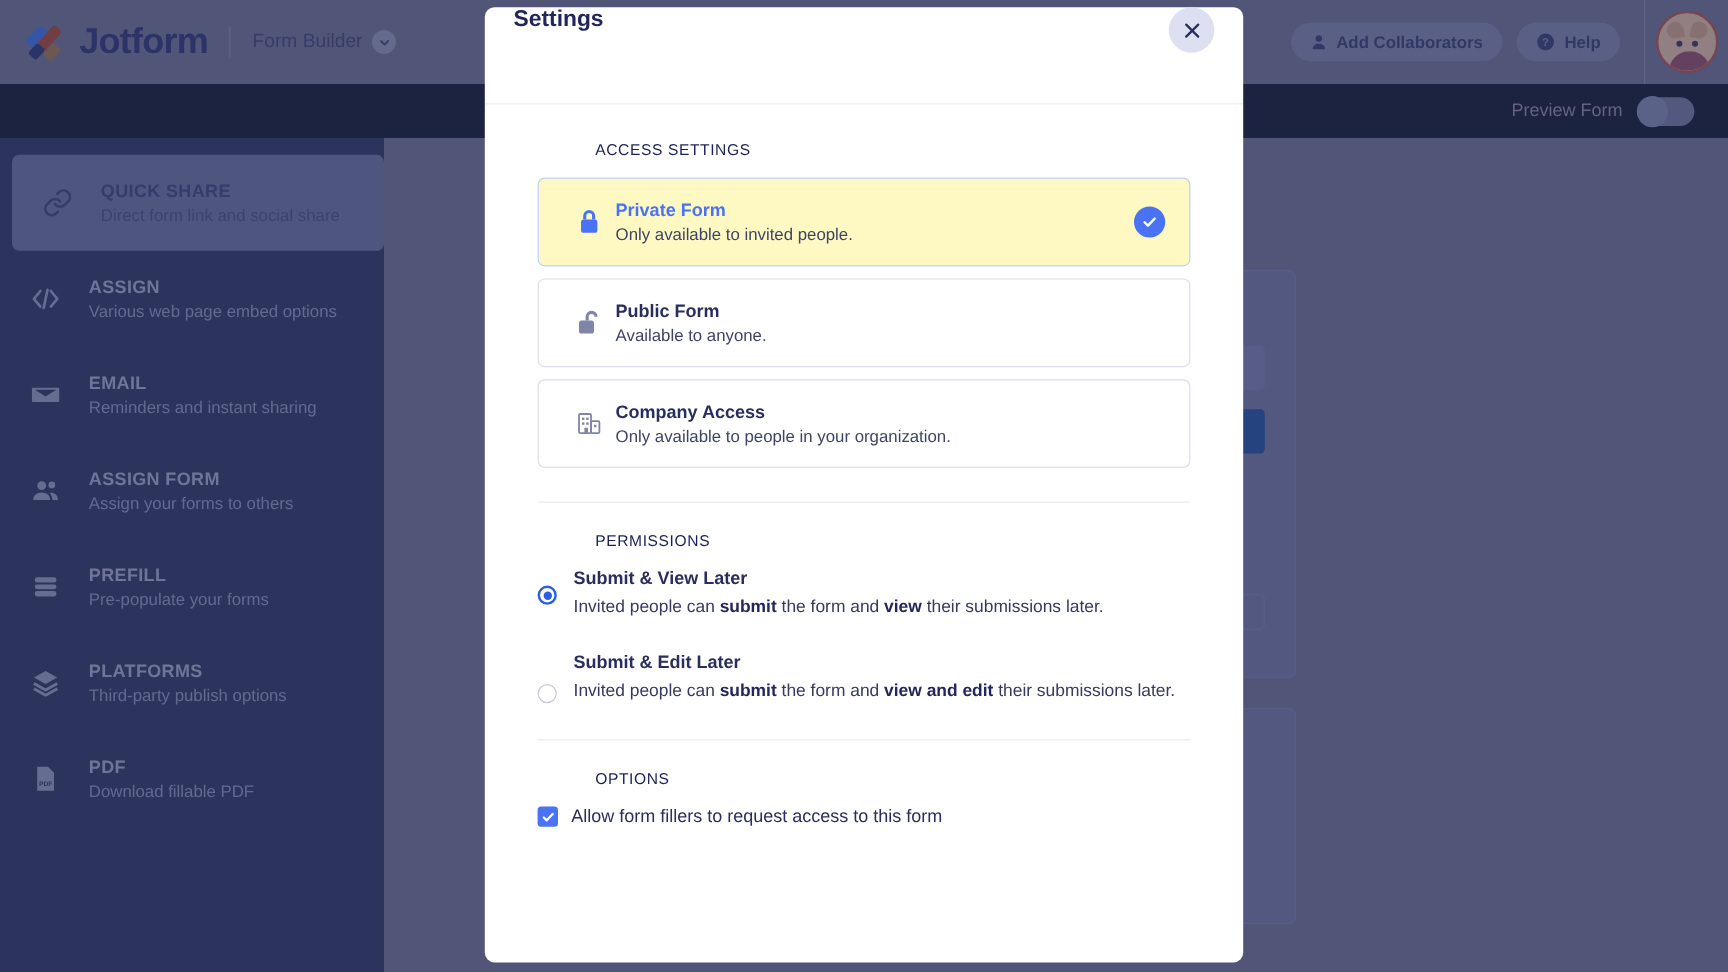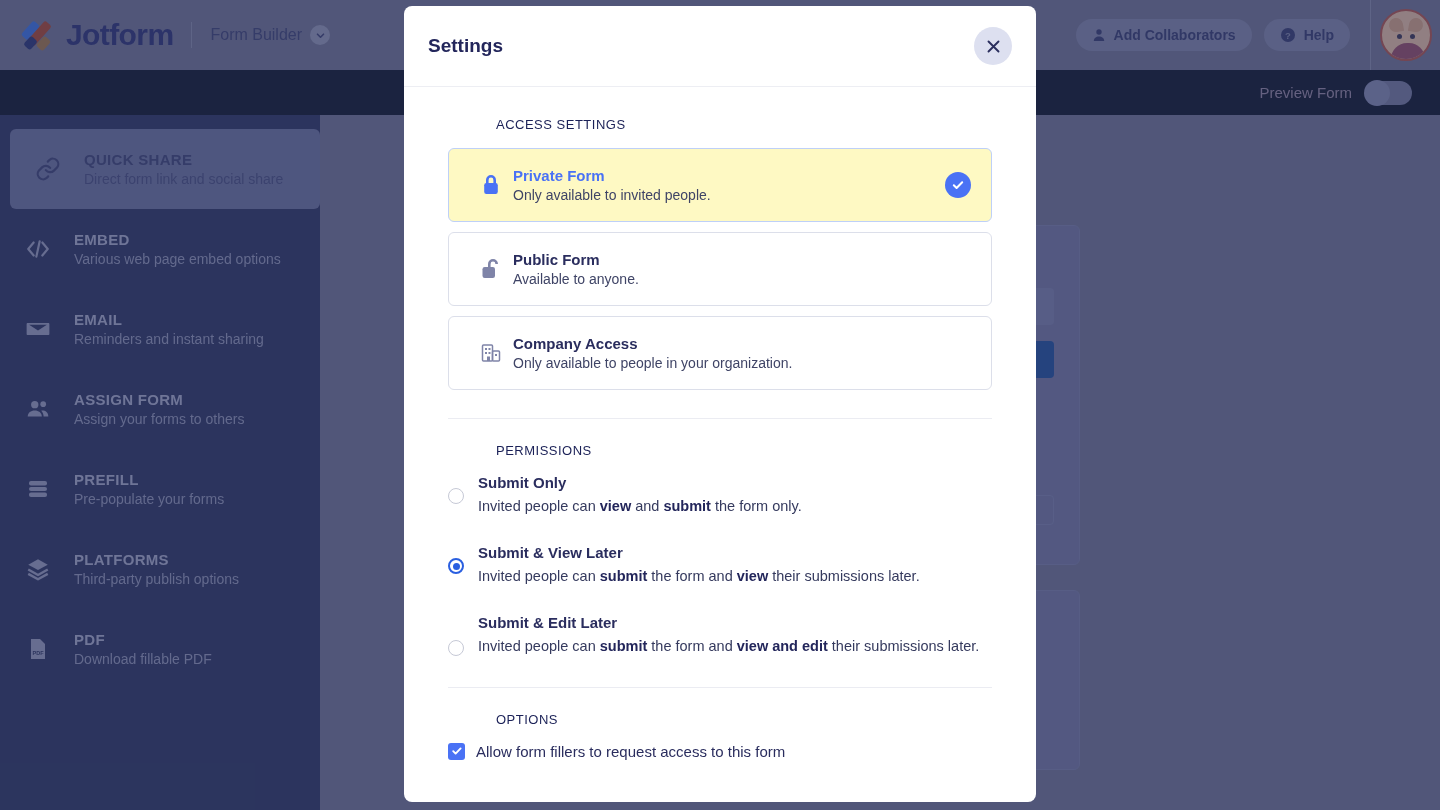--- a/index.html
+++ b/index.html
@@ -125,21 +125,21 @@
 
   .modal {
     position: absolute; left: 404px; top: 6px;
     width: 632px; height: 796px;
     background: #ffffff; border-radius: 8px;
     overflow: hidden;
     display: flex; flex-direction: column;
   }
   .modal-header {
     height: 81px; flex-shrink: 0;
-    display: flex; align-items: center; justify-content: space-between;
+    display: flex; align-items: flex-start; justify-content: space-between;
     padding: 0 24px 0 24px;
     border-bottom: 1px solid #EDEEF3;
   }
   .modal-title { font-size: 19px; font-weight: bold; color: #23265B; }
   .close-btn {
     width: 38px; height: 38px; border-radius: 50%;
     background: #DDE0F0; border: none; cursor: pointer;
     display: flex; align-items: center; justify-content: center;
   }
 
@@ -278,21 +278,21 @@
 
     <div class="side-item">
       <span class="side-icon">
         <svg width="26" height="26" viewBox="0 0 24 24" fill="none" stroke="currentColor" stroke-width="2" stroke-linecap="round" stroke-linejoin="round">
             <polyline points="8 6 3 12 8 18"></polyline>
             <polyline points="16 6 21 12 16 18"></polyline>
             <line x1="13.5" y1="5" x2="10.5" y2="19"></line>
           </svg>
       </span>
       <div>
-        <div class="side-title">EMBED</div>
+        <div class="side-title">ASSIGN</div>
         <div class="side-sub">Various web page embed options</div>
       </div>
     </div>
 
     <div class="side-item">
       <span class="side-icon">
         <svg width="26" height="26" viewBox="0 0 24 24" fill="currentColor">
             <path d="M2 6h20v12H2z" opacity="0"></path>
             <path d="M2.5 6.5h19c.6 0 1 .4 1 1v9c0 .6-.4 1-1 1h-19c-.6 0-1-.4-1-1v-9c0-.6.4-1 1-1zm1.3 1.6L12 13.4l8.2-5.3z"></path>
           </svg>
@@ -431,29 +431,20 @@
       <div class="ac-text">
         <div class="ac-title">Company Access</div>
         <div class="ac-sub">Only available to people in your organization.</div>
       </div>
     </div>
 
     <div class="divider"></div>
 
     <div class="section-label">PERMISSIONS</div>
 
-    <div class="radio-row r1">
-      <span class="rio">
-          <span class="radio"></span>
-        </span>
-      <div>
-        <div class="rr-title">Submit Only</div>
-        <div class="rr-sub"><span>Invited people can </span><b>view</b><span> and </span><b>submit</b><span> the form only.</span></div>
-      </div>
-    </div>
 
     <div class="radio-row r2">
       <span class="rio">
           <span class="radio checked"></span>
         </span>
       <div>
         <div class="rr-title">Submit &amp; View Later</div>
         <div class="rr-sub"><span>Invited people can </span><b>submit</b><span> the form and </span><b>view</b><span> their submissions later.</span></div>
       </div>
     </div>

